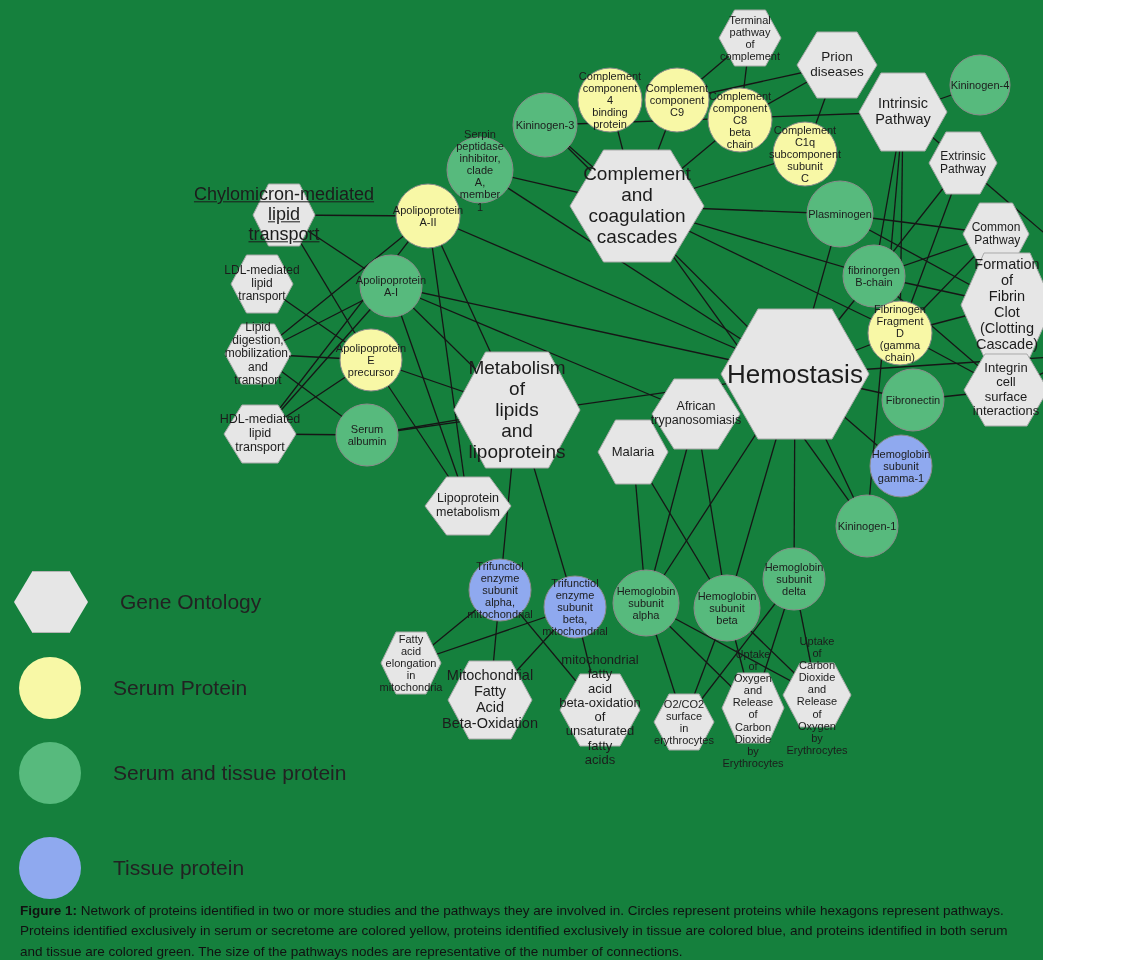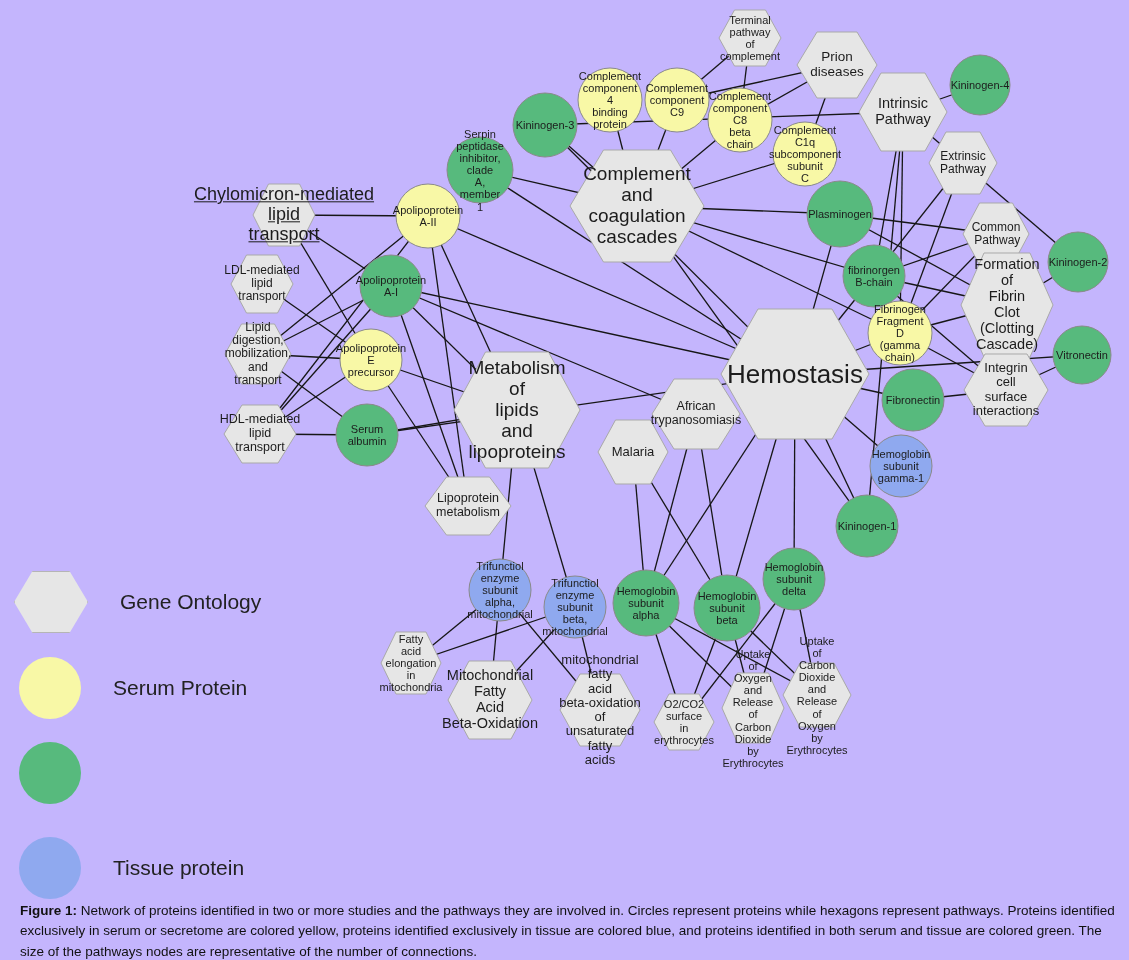--- a/index.html
+++ b/index.html
@@ -1,17 +1,17 @@
 <!DOCTYPE html>
 <html><head>
 <meta charset="utf-8">
 <style>
   html,body{margin:0;padding:0;background:#ffffff;}
   #figure-root{
-    position:relative;width:1129px;height:960px;background:#c4b5fd;overflow:hidden;
+    position:relative;width:1043px;height:960px;background:#15803d;overflow:hidden;
     font-family:"Liberation Sans",sans-serif;
   }
   #network-canvas{position:absolute;left:0;top:0;}
   .node-label{
     position:absolute;transform:translate(-50%,-50%);
     white-space:pre-line;text-align:center;color:#1c1c1c;
     line-height:1.1;pointer-events:none;width:max-content;
     font-family:"Liberation Sans",sans-serif;
   }
   #legend{position:absolute;left:14px;top:565px;width:340px;}
@@ -346,20 +346,21 @@
     <div class="legend-row" style="top:6px;justify-content:center;">
       <div class="legend-swatch-hex"></div>
       <div class="legend-label">Gene Ontology</div>
     </div>
     <div class="legend-row" style="top:92px;">
       <div class="legend-swatch-circle" style="background:#F8F8A6;"></div>
       <div class="legend-label">Serum Protein</div>
     </div>
     <div class="legend-row" style="top:177px;">
       <div class="legend-swatch-circle" style="background:#57BA7D;"></div>
+      <div class="legend-label">Serum and tissue protein</div>
     </div>
     <div class="legend-row" style="top:272px;">
       <div class="legend-swatch-circle" style="background:#8FA9EF;"></div>
       <div class="legend-label">Tissue protein</div>
     </div>
   </div>
 
   <div id="caption">
     <b>Figure 1:</b><span> Network of proteins identified in two or more studies and the pathways they are involved in. Circles represent proteins while hexagons represent pathways. Proteins identified exclusively in serum or secretome are colored yellow, proteins identified exclusively in tissue are colored blue, and proteins identified in both serum and tissue are colored green. The size of the pathways nodes are representative of the number of connections.</span>
   </div>

